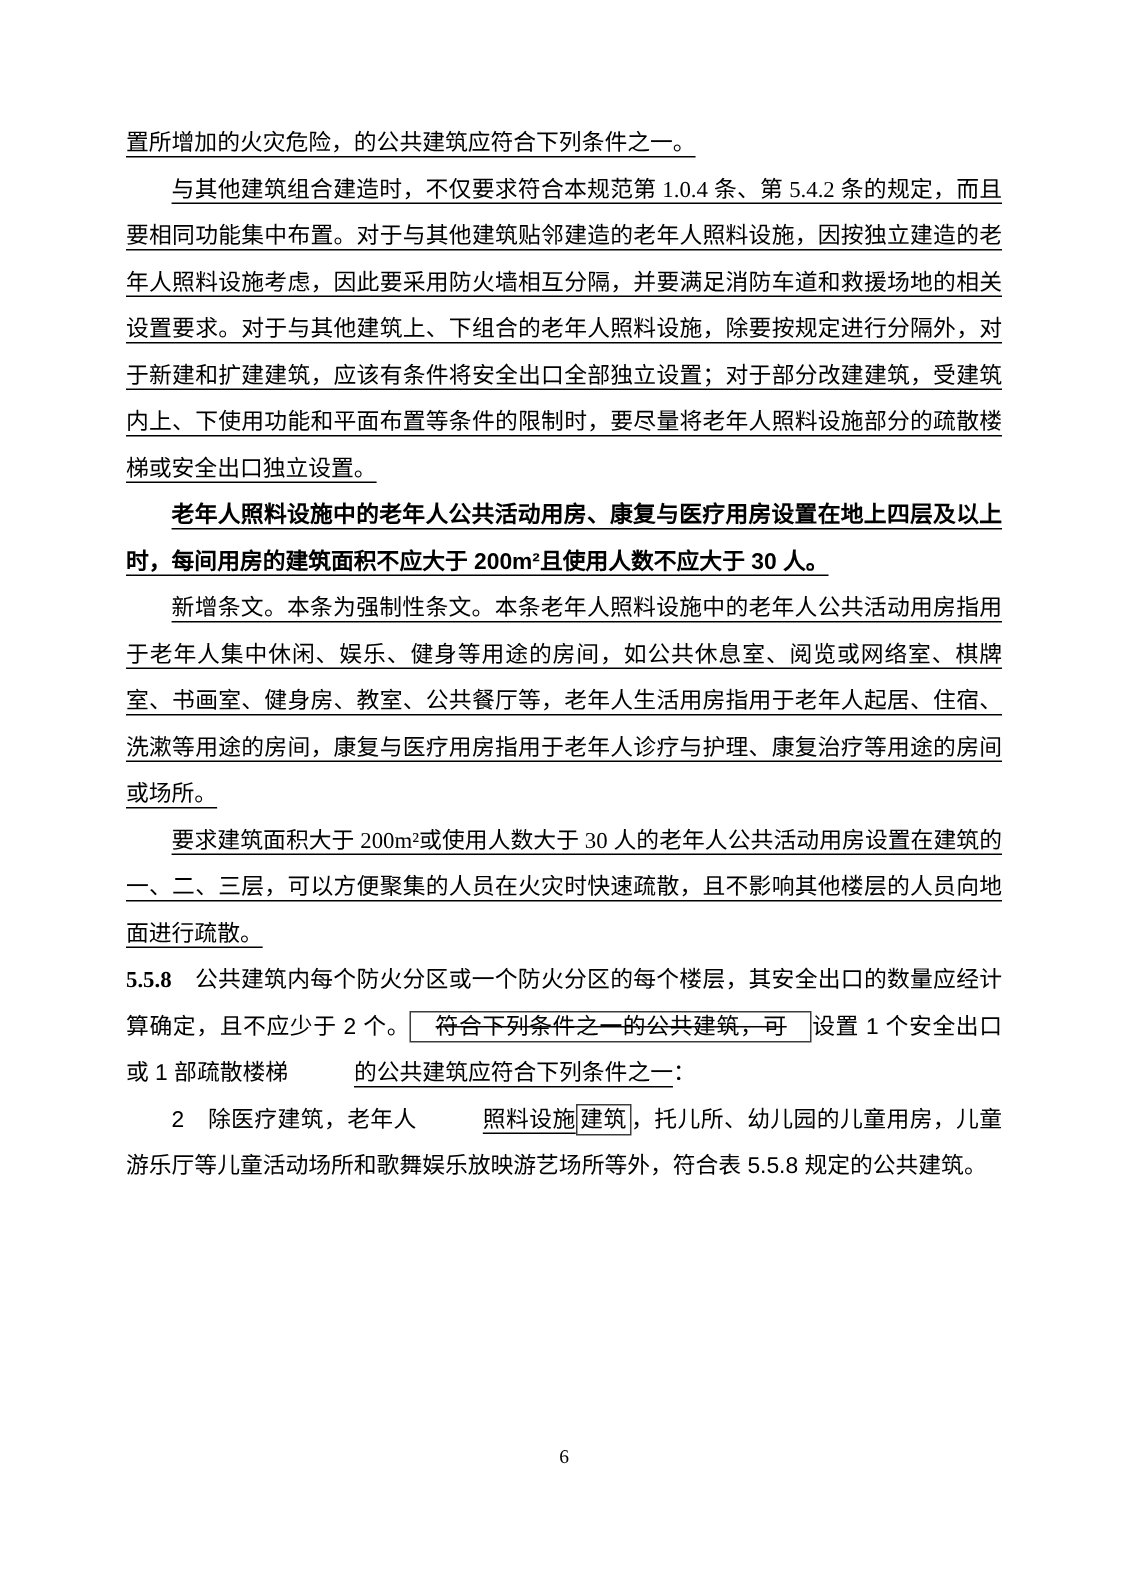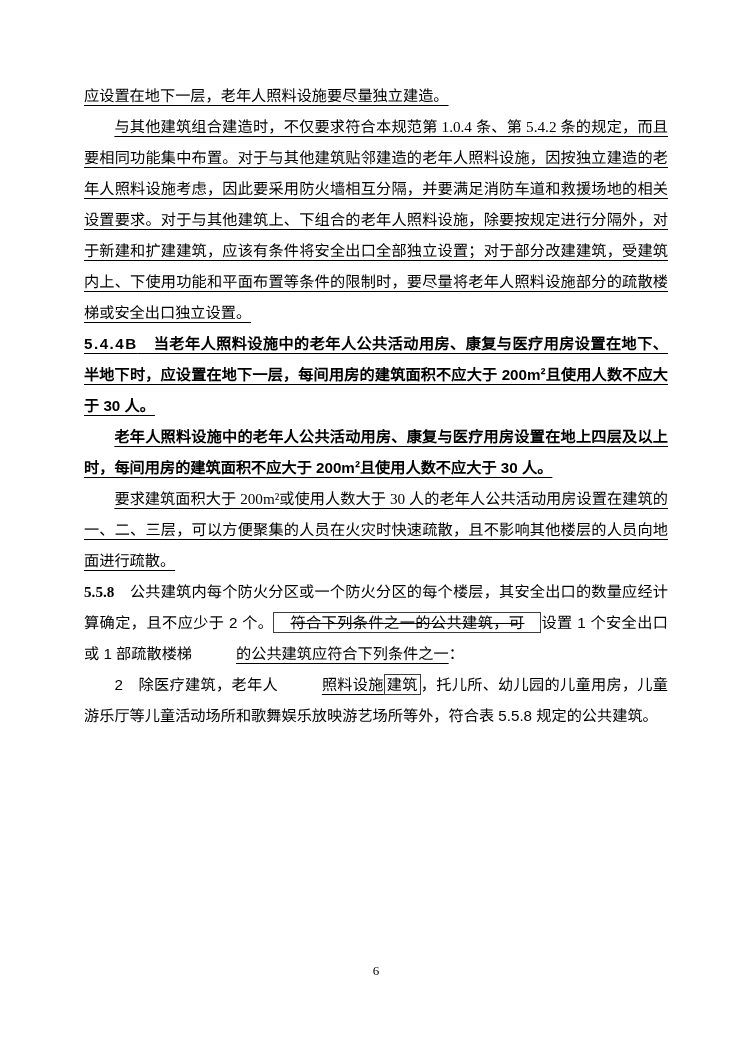--- a/index.html
+++ b/index.html
@@ -76,24 +76,24 @@
     font-family: "Liberation Serif", "DejaVu Serif", serif;
     font-size: 13px;
     color: #000000;
   }
 </style>
 </head>
 <body>
 
 <div class="page">
   <div class="doc-body">
-      <p class="para serif u-all"><span class="seg">应设置在地下一层，老年人照料设施要尽量独立建造。</span></p>
+      <p class="para serif u-all"><span class="seg">置所增加的火灾危险，的公共建筑应符合下列条件之一。</span></p>
       <p class="para serif u-all indent"><span class="seg">与其他建筑组合建造时，不仅要求符合本规范第 1.0.4 条、第 5.4.2 条的规定，而且要相同功能集中布置。对于与其他建筑贴邻建造的老年人照料设施，因按独立建造的老年人照料设施考虑，因此要采用防火墙相互分隔，并要满足消防车道和救援场地的相关设置要求。对于与其他建筑上、下组合的老年人照料设施，除要按规定进行分隔外，对于新建和扩建建筑，应该有条件将安全出口全部独立设置；对于部分改建建筑，受建筑内上、下使用功能和平面布置等条件的限制时，要尽量将老年人照料设施部分的疏散楼梯或安全出口独立设置。</span></p>
-      <p class="para sans bold u-all"><span class="seg num">5.4.4B</span><span class="seg">　当老年人照料设施中的老年人公共活动用房、康复与医疗用房设置在地下、半地下时，应设置在地下一层，每间用房的建筑面积不应大于 200m²且使用人数不应大于 30 人。</span></p>
       <p class="para sans bold u-all indent"><span class="seg">老年人照料设施中的老年人公共活动用房、康复与医疗用房设置在地上四层及以上时，每间用房的建筑面积不应大于 200m²且使用人数不应大于 30 人。</span></p>
+      <p class="para serif u-all indent"><span class="seg">新增条文。本条为强制性条文。本条老年人照料设施中的老年人公共活动用房指用于老年人集中休闲、娱乐、健身等用途的房间，如公共休息室、阅览或网络室、棋牌室、书画室、健身房、教室、公共餐厅等，老年人生活用房指用于老年人起居、住宿、洗漱等用途的房间，康复与医疗用房指用于老年人诊疗与护理、康复治疗等用途的房间或场所。</span></p>
       <p class="para serif u-all indent"><span class="seg">要求建筑面积大于 200m²或使用人数大于 30 人的老年人公共活动用房设置在建筑的一、二、三层，可以方便聚集的人员在火灾时快速疏散，且不影响其他楼层的人员向地面进行疏散。</span></p>
       <p class="para sans"><span class="seg bnum">5.5.8</span><span class="seg">　公共建筑内每个防火分区或一个防火分区的每个楼层，其安全出口的数量应经计算确定，且不应少于 2 个。</span><span class="seg boxstrike">符合下列条件之一的公共建筑，可</span><span class="seg">设置 1 个安全出口或 1 部疏散楼梯</span><span class="seg u">的公共建筑应符合下列条件之一</span><span class="seg">：</span></p>
       <p class="para sans indent"><span class="seg">2　除医疗建筑，老年人</span><span class="seg u">照料设施</span><span class="seg box">建筑</span><span class="seg">，托儿所、幼儿园的儿童用房，儿童游乐厅等儿童活动场所和歌舞娱乐放映游艺场所等外，符合表 5.5.8 规定的公共建筑。</span></p>
     </div>
   <div class="page-footer">
     <span>6</span>
   </div>
 </div>
 
 </body></html>

